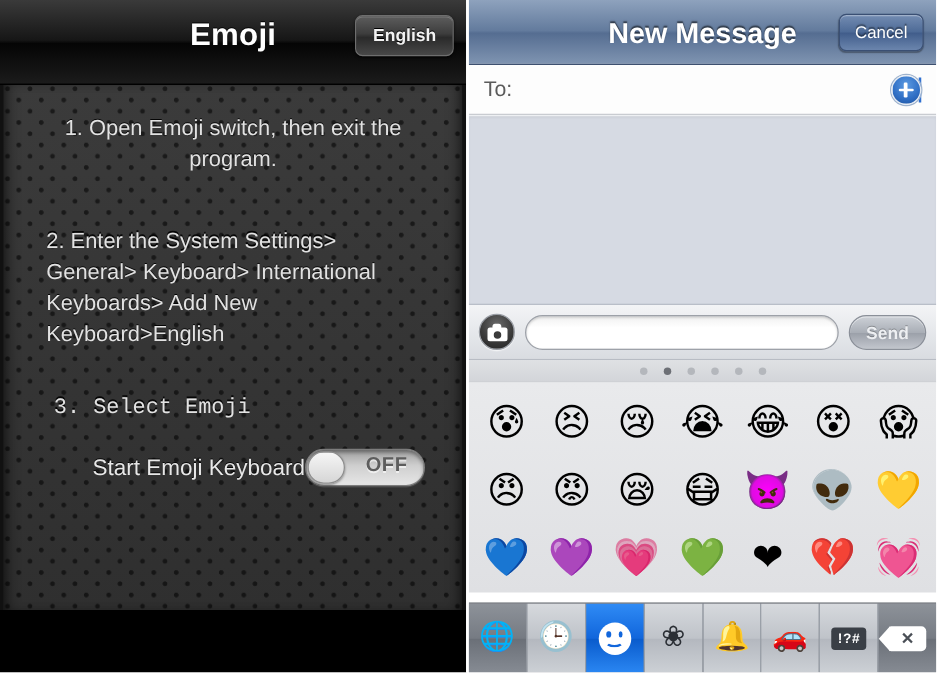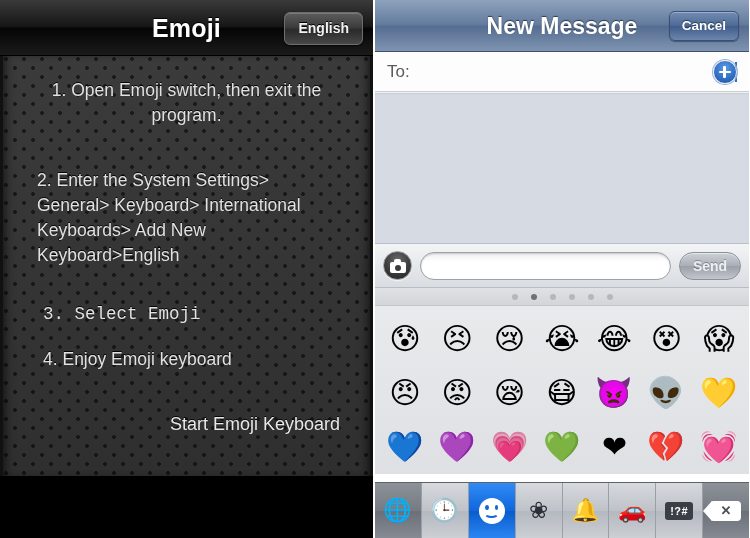--- a/index.html
+++ b/index.html
@@ -18,21 +18,21 @@
 
   
   .left-panel {
     position: relative;
     width: 373px; height: 538px;
     background: #000;
     overflow: hidden;
   }
   .emoji-titlebar {
     position: relative;
-    height: 56px;
+    height: 68px;
     background: linear-gradient(to bottom, #3a3a3a 0%, #161616 48%, #050505 52%, #1b1b1b 100%);
     border-bottom: 1px solid #000;
   }
   .emoji-title {
     position: absolute;
     left: 0; right: 0; top: 14px;
     text-align: center;
     color: #fff;
     font-size: 25px;
     font-weight: bold;
@@ -154,21 +154,21 @@
   }
   .cancel-btn {
     position: absolute;
     right: 10px; top: 11px;
     padding: 6px 12px 7px 12px;
     border-radius: 6px;
     background: linear-gradient(to bottom, #738cb2 0%, #4e6b97 48%, #415d8b 52%, #6b85ad 100%);
     border: 1px solid #3a4f73;
     color: #fff;
     font-size: 13.5px;
-    font-weight: bold;
+    font-weight: normal;
     text-shadow: 0 -1px 1px rgba(0,0,0,.5);
     box-shadow: inset 0 1px 0 rgba(255,255,255,.32), 0 1px 1px rgba(0,0,0,.35);
     cursor: pointer;
   }
   .to-row {
     position: relative;
     height: 40px;
     background: #fdfdfd;
     border-bottom: 1px solid #c9ccd1;
     display: flex;
@@ -409,25 +409,28 @@
     <div class="emoji-titlebar">
       <div class="emoji-title">Emoji</div>
       <div class="preview-btn">English</div>
     </div>
 
     <div class="emoji-body">
       <div class="steps">
         <div class="step step-1">1. Open Emoji switch, then exit the program.</div>
         <div class="step step-2">2. Enter the System Settings&gt; General&gt; Keyboard&gt; International Keyboards&gt; Add New Keyboard&gt;English</div>
         <div class="step step-3">3. Select Emoji</div>
-        <div class="step step-4">4. Enjoy Emoji keyboard</div>
       </div>
 
       <div class="toggle-row">
         <div class="toggle-label">Start Emoji Keyboard</div>
+        <div class="toggle-switch">
+          <div class="toggle-knob"></div>
+          <div class="toggle-text">OFF</div>
+        </div>
       </div>
     </div>
   </div>
 
   <div class="right-panel">
 
     <div class="msg-titlebar">
       <div class="msg-title">New Message</div>
       <div class="cancel-btn">Cancel</div>
     </div>

